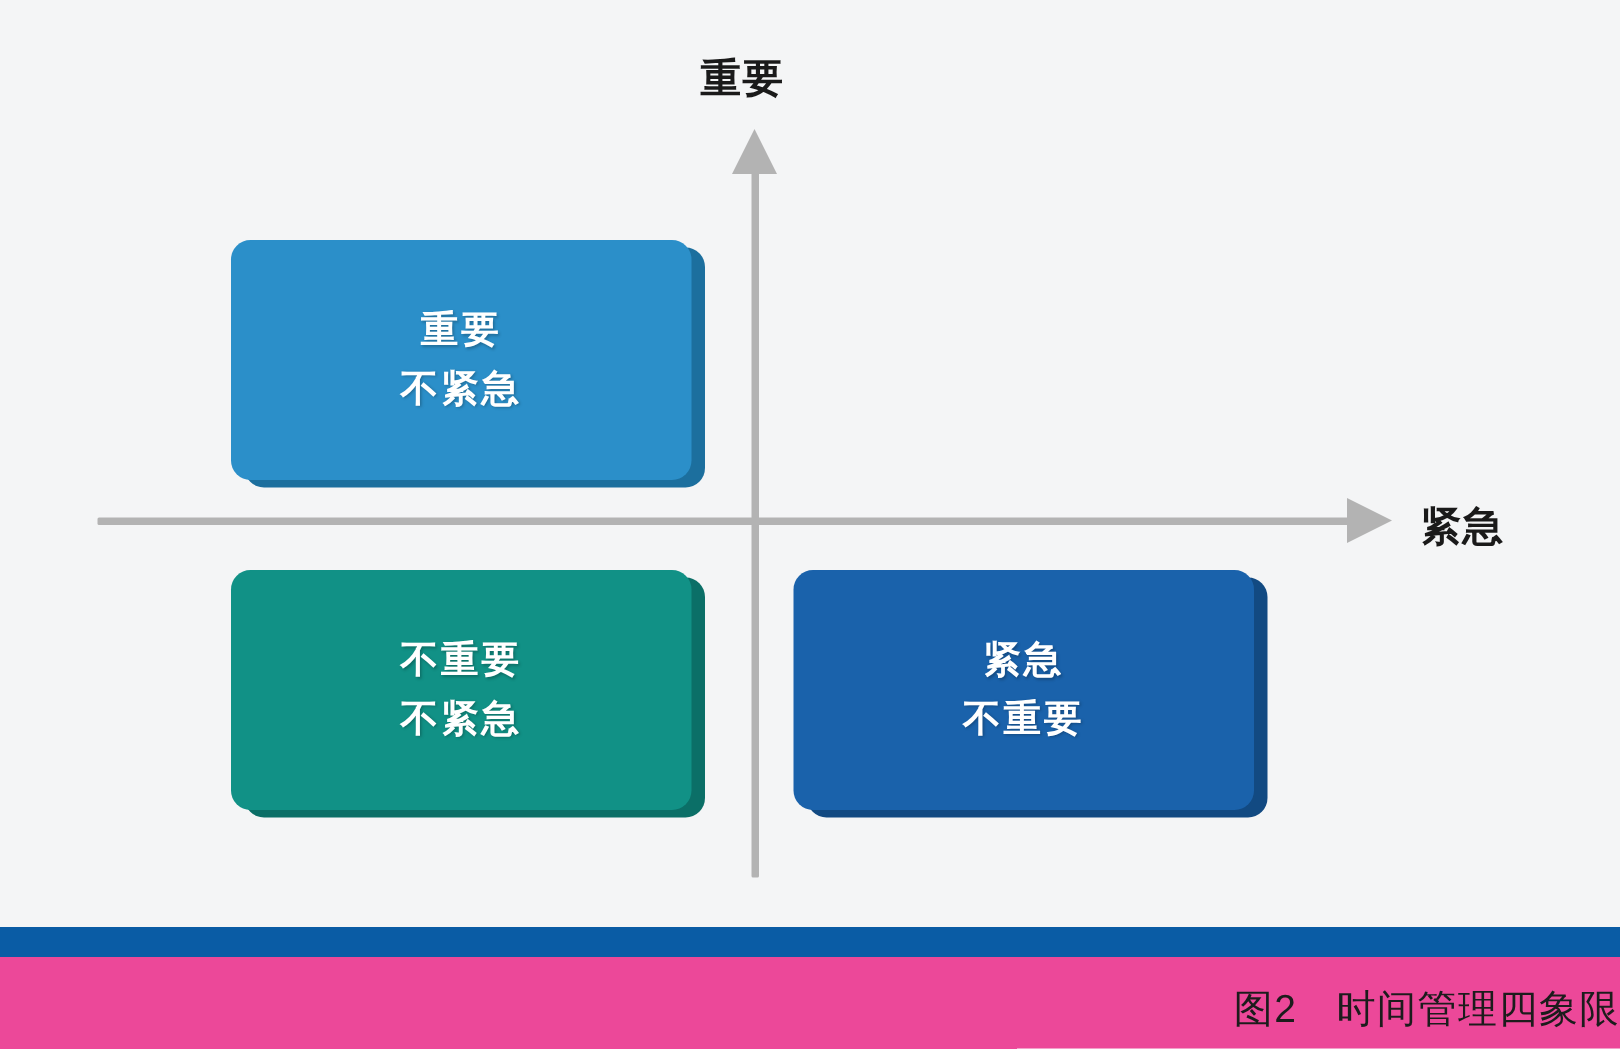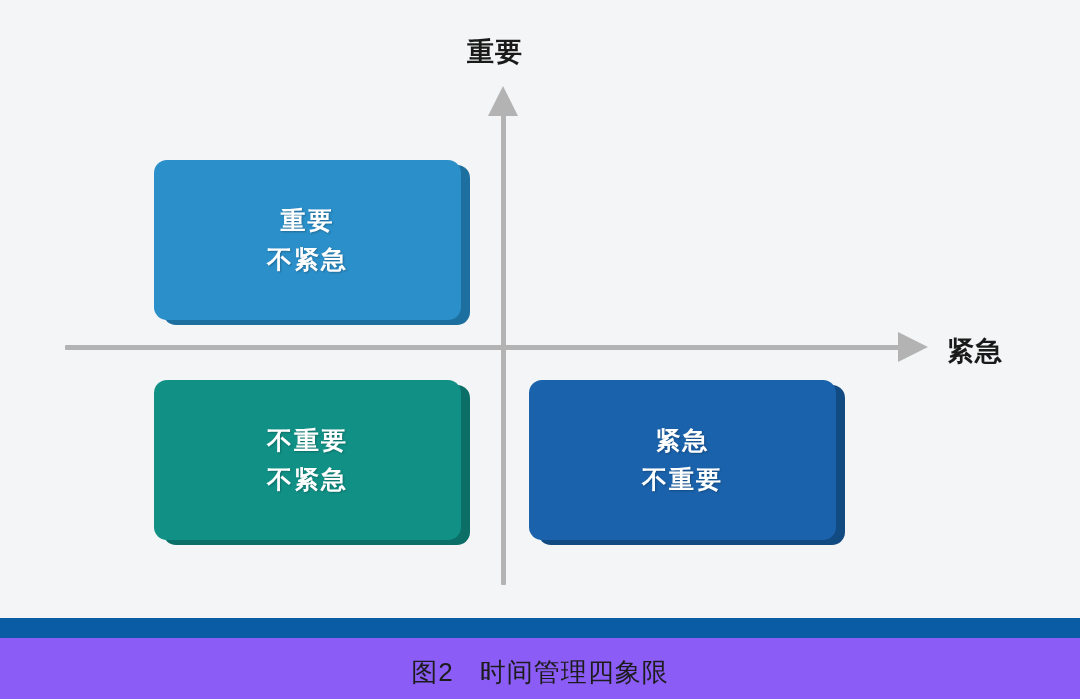--- a/index.html
+++ b/index.html
@@ -11,21 +11,21 @@
     height: 699px;
     background: #ffffff;
     font-family: "Liberation Sans", "DejaVu Sans", sans-serif;
     overflow: hidden;
   }
 
   #stage {
     position: relative;
     width: 1080px;
     height: 699px;
-    background: #8b5cf6;
+    background: #ec4899;
   }
 
   
   .figure-canvas {
     position: absolute;
     left: 0;
     top: 0;
     width: 1080px;
     height: 618px;
     background: #f4f5f6;
@@ -157,21 +157,21 @@
     height: 20px;
     background: #0a5ca5;
   }
 
   
   .caption {
     position: absolute;
     left: 0;
     top: 655px;
     width: 1080px;
-    text-align: center;
+    text-align: right;
     color: #1c1c1c;
     font-size: 26px;
     font-weight: normal;
     letter-spacing: 1px;
   }
   .caption .cap-num { margin-right: 26px; }
 </style>
 </head>
 <body>
 

